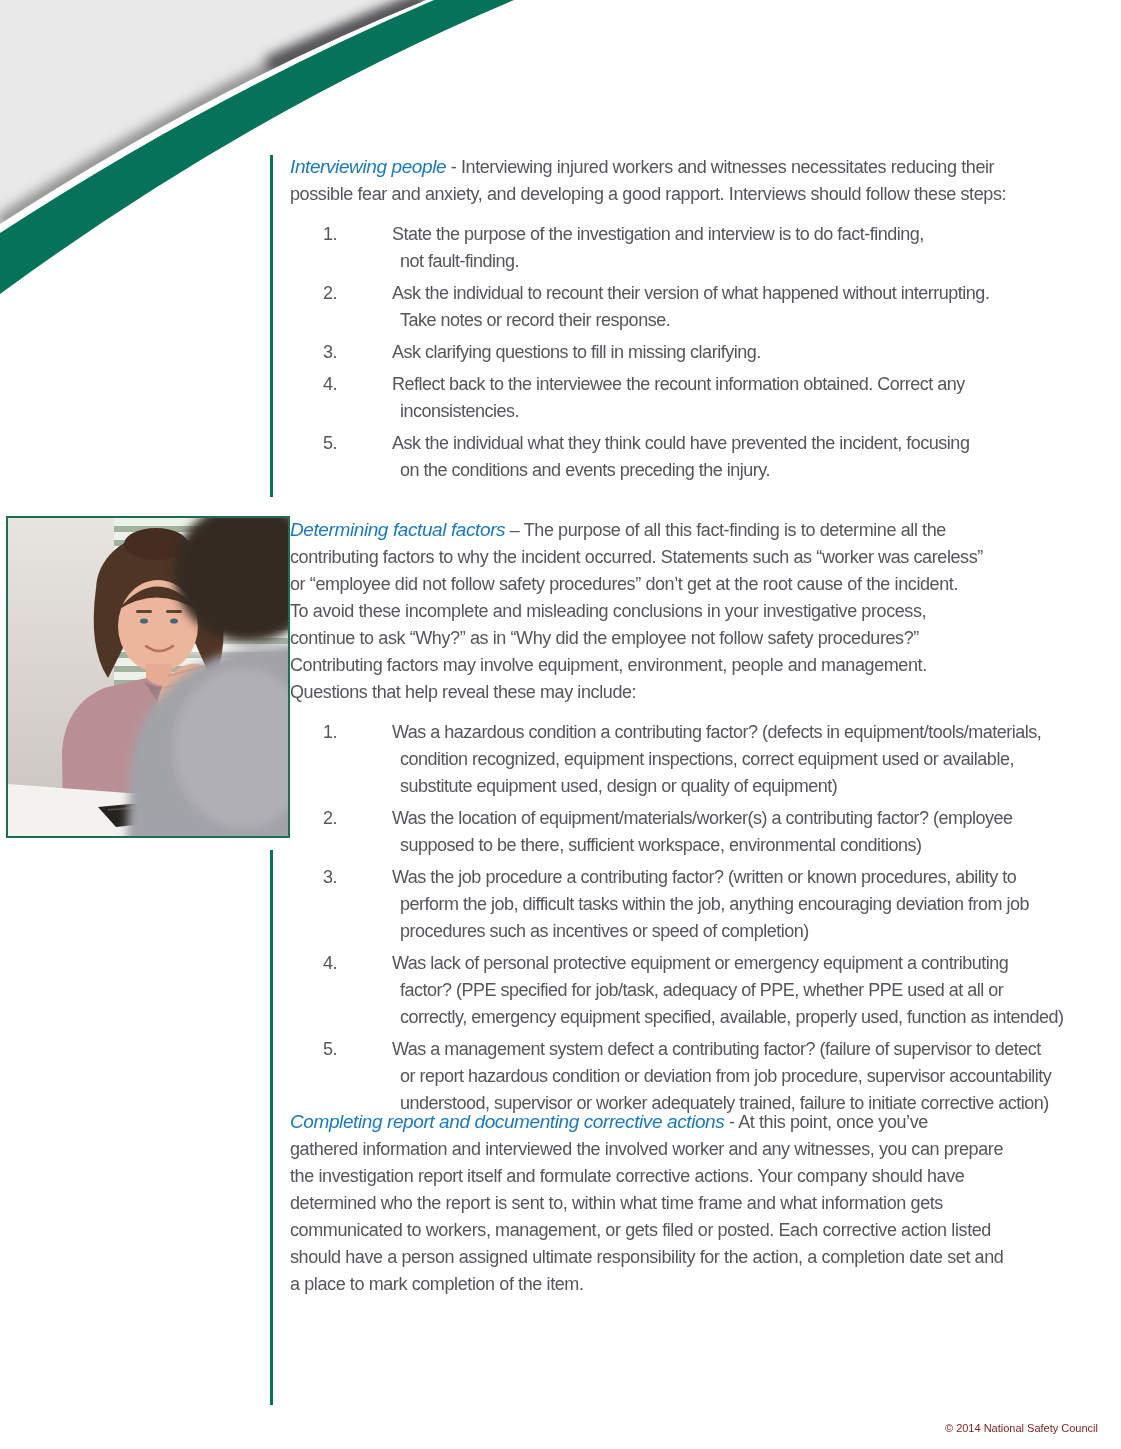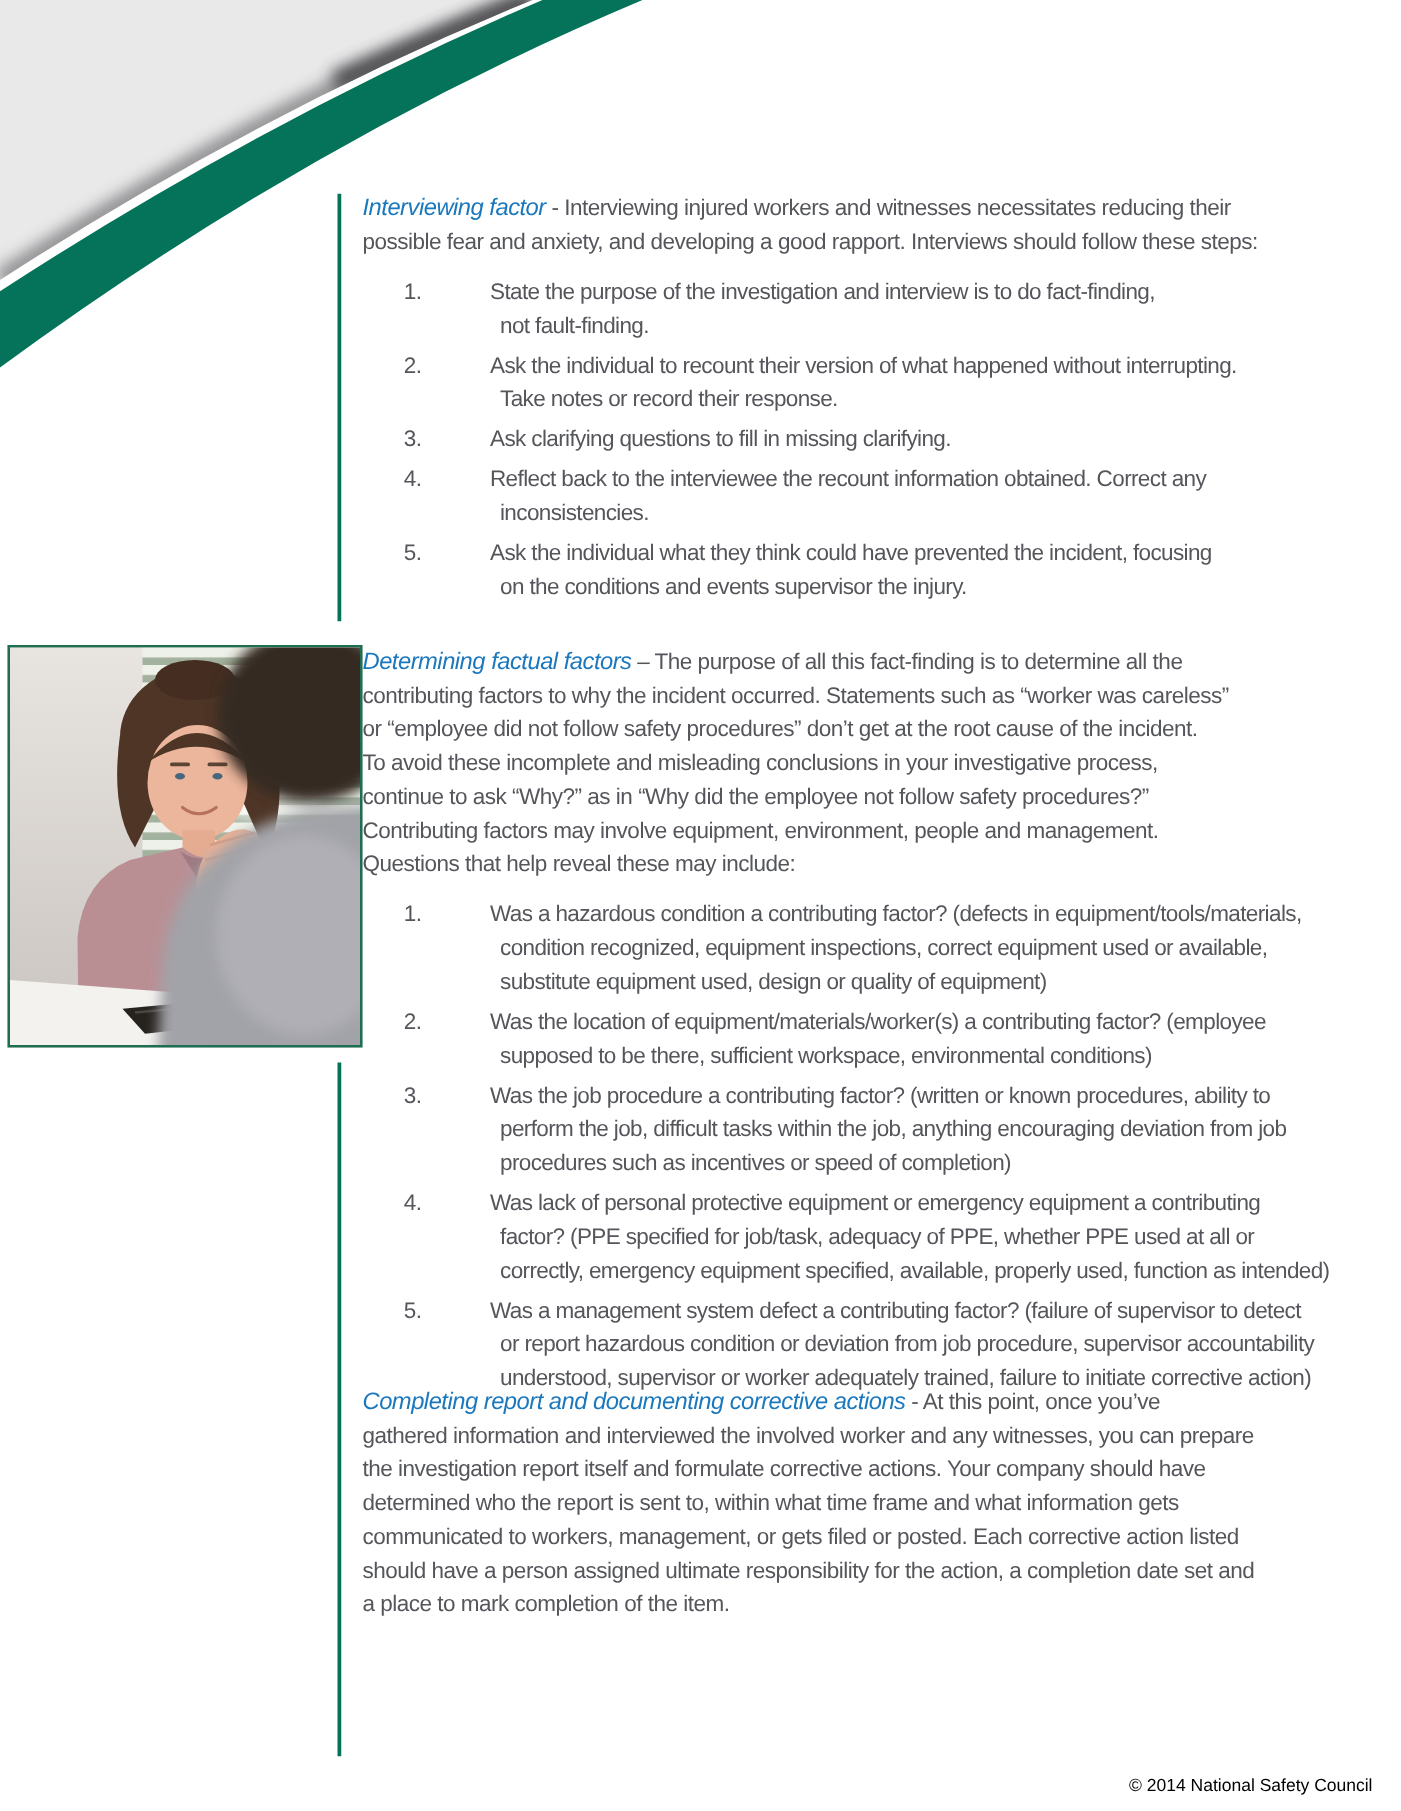--- a/index.html
+++ b/index.html
@@ -25,21 +25,21 @@
   #sec1{top:153px;}
   #sec2{top:516px;}
   #sec3{top:1108px;}
   .sec p{margin:0;white-space:pre-line;}
   .heading{color:#1b78bd;font-style:italic;font-size:19px;}
   ol.steps{list-style:none;margin:13px 0 0 0;padding:0;}
   ol.steps li{position:relative;padding-left:62px;margin:0 0 5px 0;}
   ol.steps li .num{position:absolute;left:33px;top:0;}
   ol.steps li .txt{display:block;white-space:pre-line;text-indent:-8px;letter-spacing:-0.5px;margin-left:48px;}
   
-  .footer{position:absolute;top:1420px;right:23px;font-size:14px;line-height:16px;color:#000000;letter-spacing:0;}
+  .footer{position:absolute;top:1420px;right:23px;font-size:11px;line-height:16px;color:#7f1d1d;letter-spacing:0;}
 </style>
 </head>
 <body>
 
 <div class="page">
 
   <svg class="swoosh" width="620" height="320" viewBox="0 0 620 320">
     <defs>
       <clipPath id="grayclip">
           <path d="M0,0 H426 Q210,88 0,224 Z"></path>
@@ -111,21 +111,21 @@
       <g filter="url(#blurMan)">
         <ellipse cx="212" cy="92" rx="17" ry="22" fill="#caa088"></ellipse>
         <ellipse cx="240" cy="54" rx="74" ry="70" fill="#352a22"></ellipse>
         <path d="M118,330 L122,252 Q128,192 172,160 Q202,138 232,132 L290,126 L290,330 Z" fill="#a2a3a8"></path>
         <ellipse cx="235" cy="230" rx="70" ry="80" fill="#b9bac0" opacity="0.55"></ellipse>
       </g>
     </svg>
   </div>
 
   <div class="sec" id="sec1">
-    <p><span class="heading">Interviewing factor</span><span> - Interviewing injured workers and witnesses necessitates reducing their
+    <p><span class="heading">Interviewing people</span><span> - Interviewing injured workers and witnesses necessitates reducing their
 possible fear and anxiety, and developing a good rapport. Interviews should follow these steps:</span></p>
     <ol class="steps">
 
         <li>
           <span class="num">1.</span>
           <span class="txt">State the purpose of the investigation and interview is to do fact-finding,
 not fault-finding.</span>
         </li>
 
         <li>
@@ -141,21 +141,21 @@
 
         <li>
           <span class="num">4.</span>
           <span class="txt">Reflect back to the interviewee the recount information obtained. Correct any
 inconsistencies.</span>
         </li>
 
         <li>
           <span class="num">5.</span>
           <span class="txt">Ask the individual what they think could have prevented the incident, focusing
-on the conditions and events supervisor the injury.</span>
+on the conditions and events preceding the injury.</span>
         </li>
       </ol>
   </div>
 
   <div class="sec" id="sec2">
     <p><span class="heading">Determining factual factors</span><span> – The purpose of all this fact-finding is to determine all the
 contributing factors to why the incident occurred. Statements such as “worker was careless”
 or “employee did not follow safety procedures” don’t get at the root cause of the incident.
 To avoid these incomplete and misleading conclusions in your investigative process,
 continue to ask “Why?” as in “Why did the employee not follow safety procedures?”

